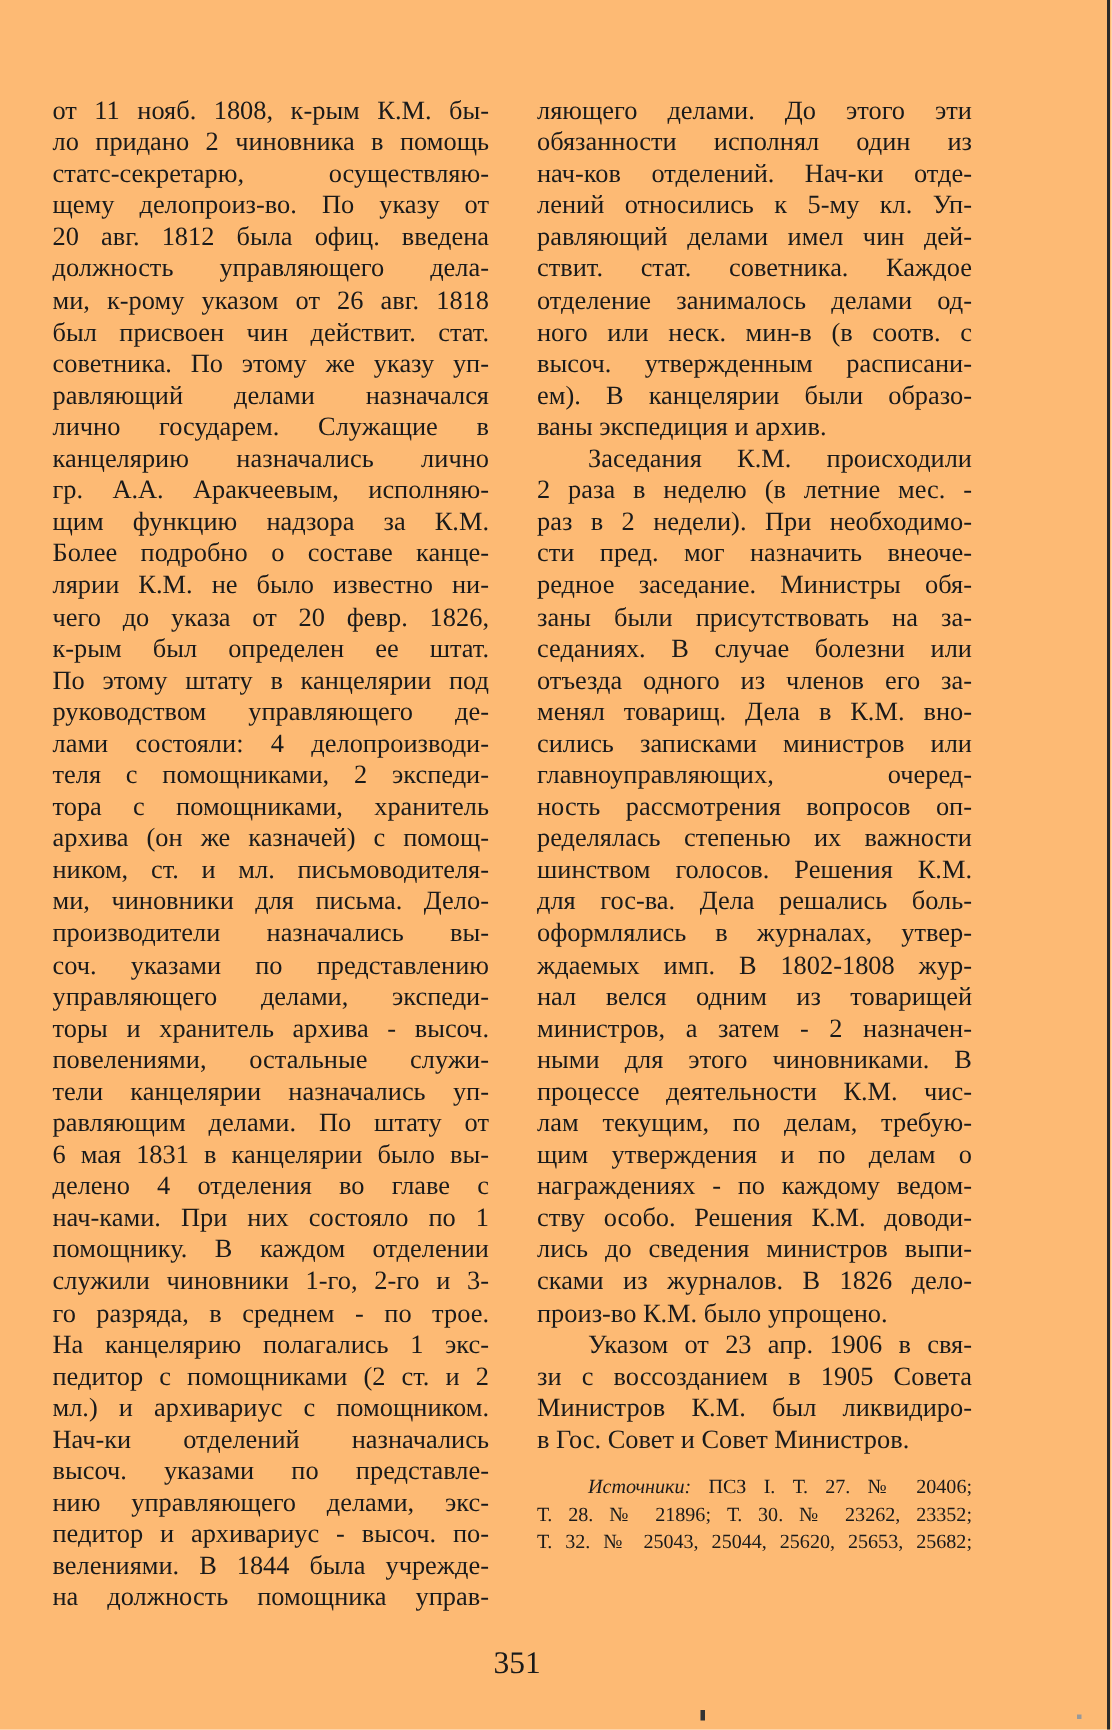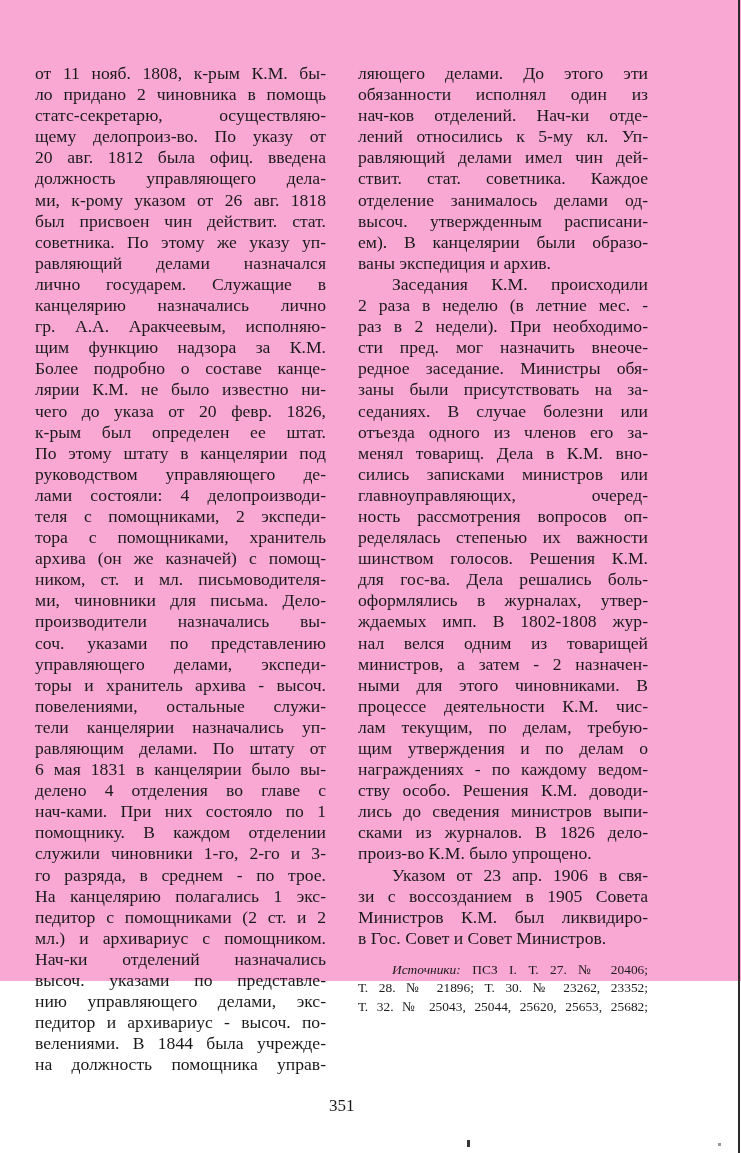--- a/index.html
+++ b/index.html
@@ -1,28 +1,28 @@
 <!DOCTYPE html>
 <html><head>
 <meta charset="utf-8">
 <style>
   html, body { margin: 0; padding: 0; background: #ffffff; }
   body { width: 741px; height: 1153px; position: relative; overflow: hidden;
          font-family: "Liberation Serif", "DejaVu Serif", serif; color: #1a1a1a; }
-  .page { position: absolute; left: 0; top: 0; width: 741px; height: 981px; background: #f9a8d4; text-decoration: underline; }
+  .page { position: absolute; left: 0; top: 0; width: 741px; height: 1153px; background: #fdba74; text-decoration: underline; }
   .col { position: absolute; top: 63px; font-size: 17.6px; line-height: 21.1px; }
   .col-left { left: 35px; width: 291px; }
   .col-right { left: 358px; width: 290px; }
   .line { display: block; white-space: nowrap; text-align: justify; text-align-last: justify; height: 21.1px; overflow: visible; }
   .line.last { text-align-last: left; }
   .line.indent { padding-left: 34px; }
   .sources { margin-top: 12px; font-size: 13.4px; line-height: 18.5px; }
   .sources .line { height: 18.5px; }
   .sources em { font-style: italic; }
-  .page-number { position: absolute; left: 329px; top: 1096px; font-size: 17px; text-align: right; }
+  .page-number { position: absolute; left: 329px; top: 1096px; font-size: 21px; text-align: right; }
   .right-border { position: absolute; left: 738px; top: 0; width: 1.5px; height: 1153px; background: #2a2a2a; }
   .speck { position: absolute; background: #333; }
 </style>
 </head>
 <body>
 
 <div class="page">
   <div class="col col-left" id="leftCol">
       <span class="line">от 11 нояб. 1808, к-рым К.М. бы-</span>
       <span class="line">ло придано 2 чиновника в помощь</span>
@@ -75,20 +75,21 @@
     </div>
   <div class="col col-right" id="rightCol">
     <div id="rightLines">
         <span class="line">ляющего делами. До этого эти</span>
         <span class="line">обязанности исполнял один из</span>
         <span class="line">нач-ков отделений. Нач-ки отде-</span>
         <span class="line">лений относились к 5-му кл. Уп-</span>
         <span class="line">равляющий делами имел чин дей-</span>
         <span class="line">ствит. стат. советника. Каждое</span>
         <span class="line">отделение занималось делами од-</span>
+        <span class="line">ного или неск. мин-в (в соотв. с</span>
         <span class="line">высоч. утвержденным расписани-</span>
         <span class="line">ем). В канцелярии были образо-</span>
         <span class="line last">ваны экспедиция и архив.</span>
         <span class="line indent">Заседания К.М. происходили</span>
         <span class="line">2 раза в неделю (в летние мес. -</span>
         <span class="line">раз в 2 недели). При необходимо-</span>
         <span class="line">сти пред. мог назначить внеоче-</span>
         <span class="line">редное заседание. Министры обя-</span>
         <span class="line">заны были присутствовать на за-</span>
         <span class="line">седаниях. В случае болезни или</span>

